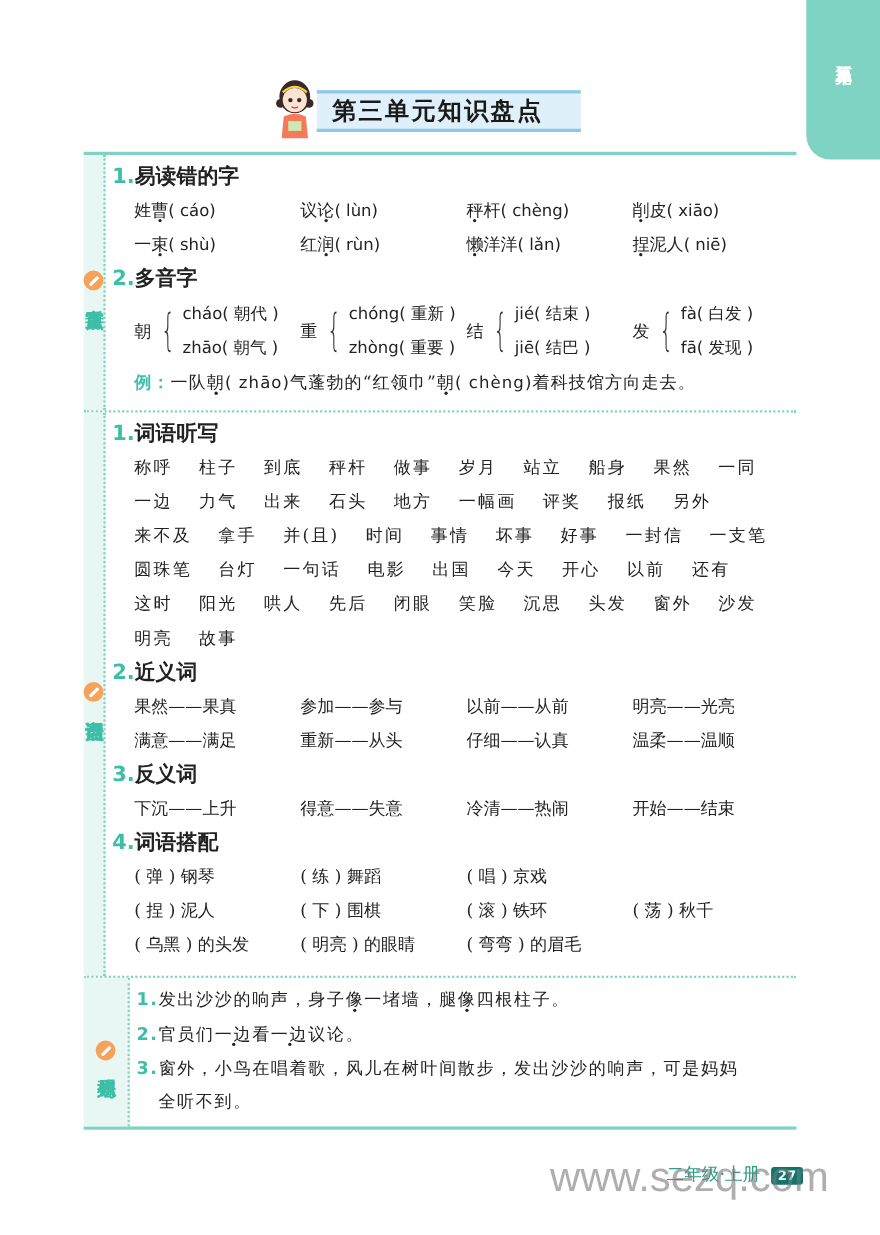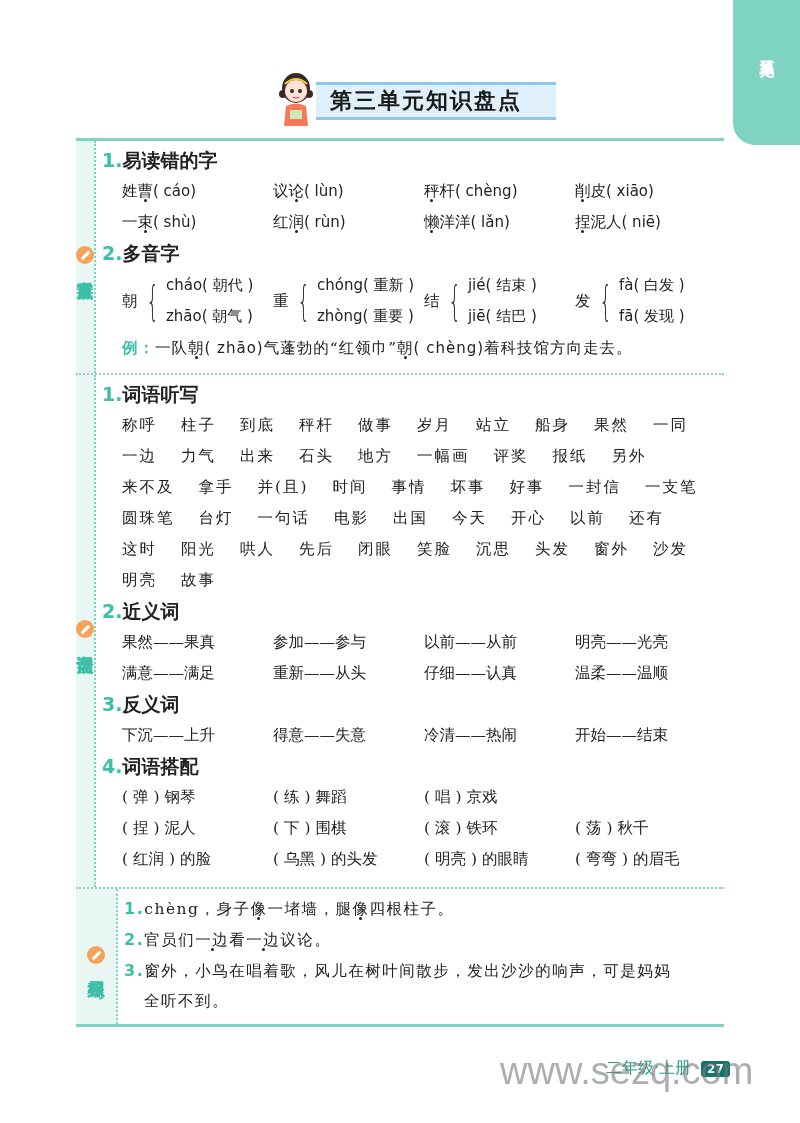--- a/index.html
+++ b/index.html
@@ -10,21 +10,21 @@
   }
   .side-tab {
     position: absolute; left: 733px; top: 0; width: 67px; height: 145px;
     background: #7fd3c2; border-bottom-left-radius: 22px;
     display: flex; align-items: flex-start; justify-content: center;
   }
   .side-tab-text {
     margin-top: 48px; writing-mode: vertical-rl; color: #fff;
     font-family: "DejaVu Sans", sans-serif; font-weight: bold; font-size: 15px; letter-spacing: 1px;
   }
-  .title-wrap { position: absolute; left: 276px; top: 66px; height: 60px; width: 290px; }
+  .title-wrap { position: absolute; left: 248px; top: 66px; height: 60px; width: 290px; }
   .title-box {
     position: absolute; left: 40px; top: 16px; width: 240px; height: 38px;
     background: #dff0fb; border-top: 3px solid #8cc9ea; border-bottom: 3px solid #8cc9ea;
     display: flex; align-items: center; padding-left: 14px;
   }
   .title-text {
     font-family: "DejaVu Sans", sans-serif; font-weight: bold; font-size: 22px; letter-spacing: 2px; color: #1a1a1a;
   }
   .mascot { position: absolute; left: 0; top: 0; width: 48px; height: 60px; }
   .main { position: absolute; left: 76px; top: 138px; width: 648px; }
@@ -257,36 +257,35 @@
           <span class="cell">( 练 ) 舞蹈</span>
           <span class="cell">( 唱 ) 京戏</span>
       </div>
       <div class="row">
         <span class="cell">( 捏 ) 泥人</span>
           <span class="cell">( 下 ) 围棋</span>
           <span class="cell">( 滚 ) 铁环</span>
           <span class="cell">( 荡 ) 秋千</span>
       </div>
       <div class="row">
-        <span class="cell">( 红润 ) 的脸</span>
           <span class="cell">( 乌黑 ) 的头发</span>
           <span class="cell">( 明亮 ) 的眼睛</span>
           <span class="cell">( 弯弯 ) 的眉毛</span>
       </div>
     </div>
   </div>
 
   <div class="section last" style="height:140px;">
     <div class="label-col">
       <span class="pencil"></span>
       <span class="label-text">好句积累</span>
     </div>
     <div class="content">
       <div class="sent">
-        <span class="num">1.</span><span>chèng，身子</span><span class="dot">像</span><span>一堵墙，腿</span><span class="dot">像</span><span>四根柱子。</span>
+        <span class="num">1.</span><span>发出沙沙的响声，身子</span><span class="dot">像</span><span>一堵墙，腿</span><span class="dot">像</span><span>四根柱子。</span>
       </div>
       <div class="sent">
         <span class="num">2.</span><span>官员们</span><span class="dot">一边</span><span>看</span><span class="dot">一边</span><span>议论。</span>
       </div>
       <div class="sent">
         <span class="num">3.</span><span>窗外，小鸟在唱着歌，风儿在树叶间散步，发出沙沙的响声，可是妈妈</span>
       </div>
       <div class="sent indent">
         <span>全听不到。</span>
       </div>

